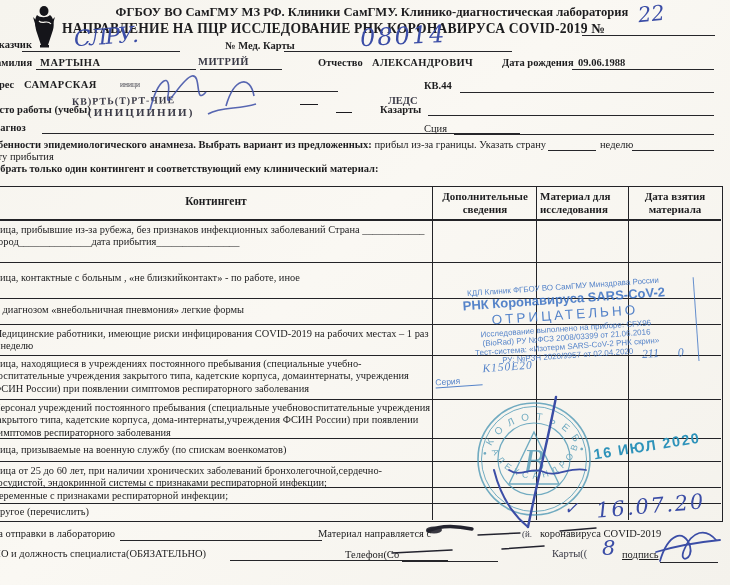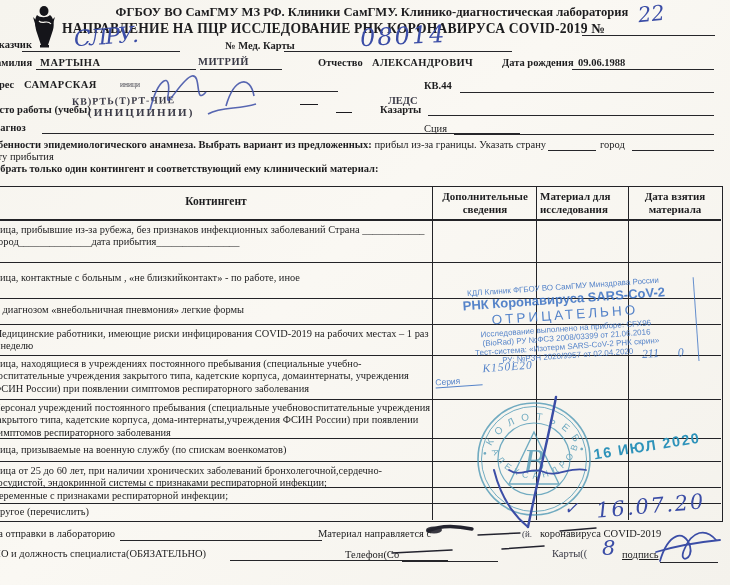--- a/index.html
+++ b/index.html
@@ -83,21 +83,21 @@
   <div class="abs lbl b" style="left:-13px;top:122px;">Диагноз</div>
   <div class="abs ul" style="left:42px;top:133px;width:478px;"></div>
   <div class="abs lbl" style="left:424px;top:123px;">Сция</div>
   <div class="abs ul" style="left:454px;top:134px;width:260px;"></div>
 
   <div class="abs lbl" style="left:-20px;top:139px;width:760px;">
     <span class="b">Особенности эпидемиологического анамнеза. Выбрать вариант из предложенных:</span>
     <span>прибыл из-за границы. Указать страну</span>
   </div>
   <div class="abs ul" style="left:548px;top:150px;width:48px;"></div>
-  <div class="abs lbl" style="left:600px;top:139px;">город</div>
+  <div class="abs lbl" style="left:600px;top:139px;">неделю</div>
   <div class="abs ul" style="left:632px;top:150px;width:82px;"></div>
   <div class="abs lbl" style="left:-14px;top:151px;">Дату прибытия</div>
   <div class="abs lbl b" style="left:-15px;top:163px;">Выбрать только один контингент и соответствующий ему клинический материал:</div>
 
   <div class="abs" style="left:-14px;top:186px;width:735px;height:334px;border:1.4px solid #232327;"></div>
 
   <div class="abs" style="left:432px;top:186px;width:0;height:334px;border-left:1.4px solid #232327;"></div>
   <div class="abs" style="left:536px;top:186px;width:0;height:334px;border-left:1.4px solid #232327;"></div>
   <div class="abs" style="left:628px;top:186px;width:0;height:334px;border-left:1.4px solid #232327;"></div>
 

